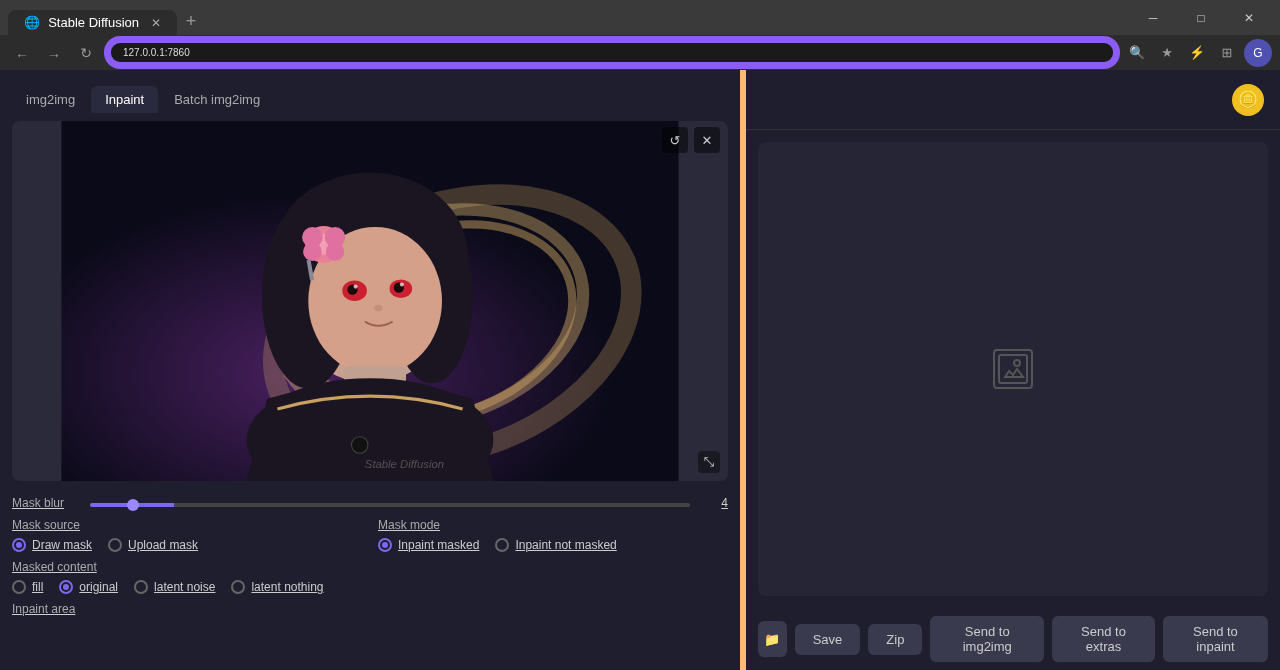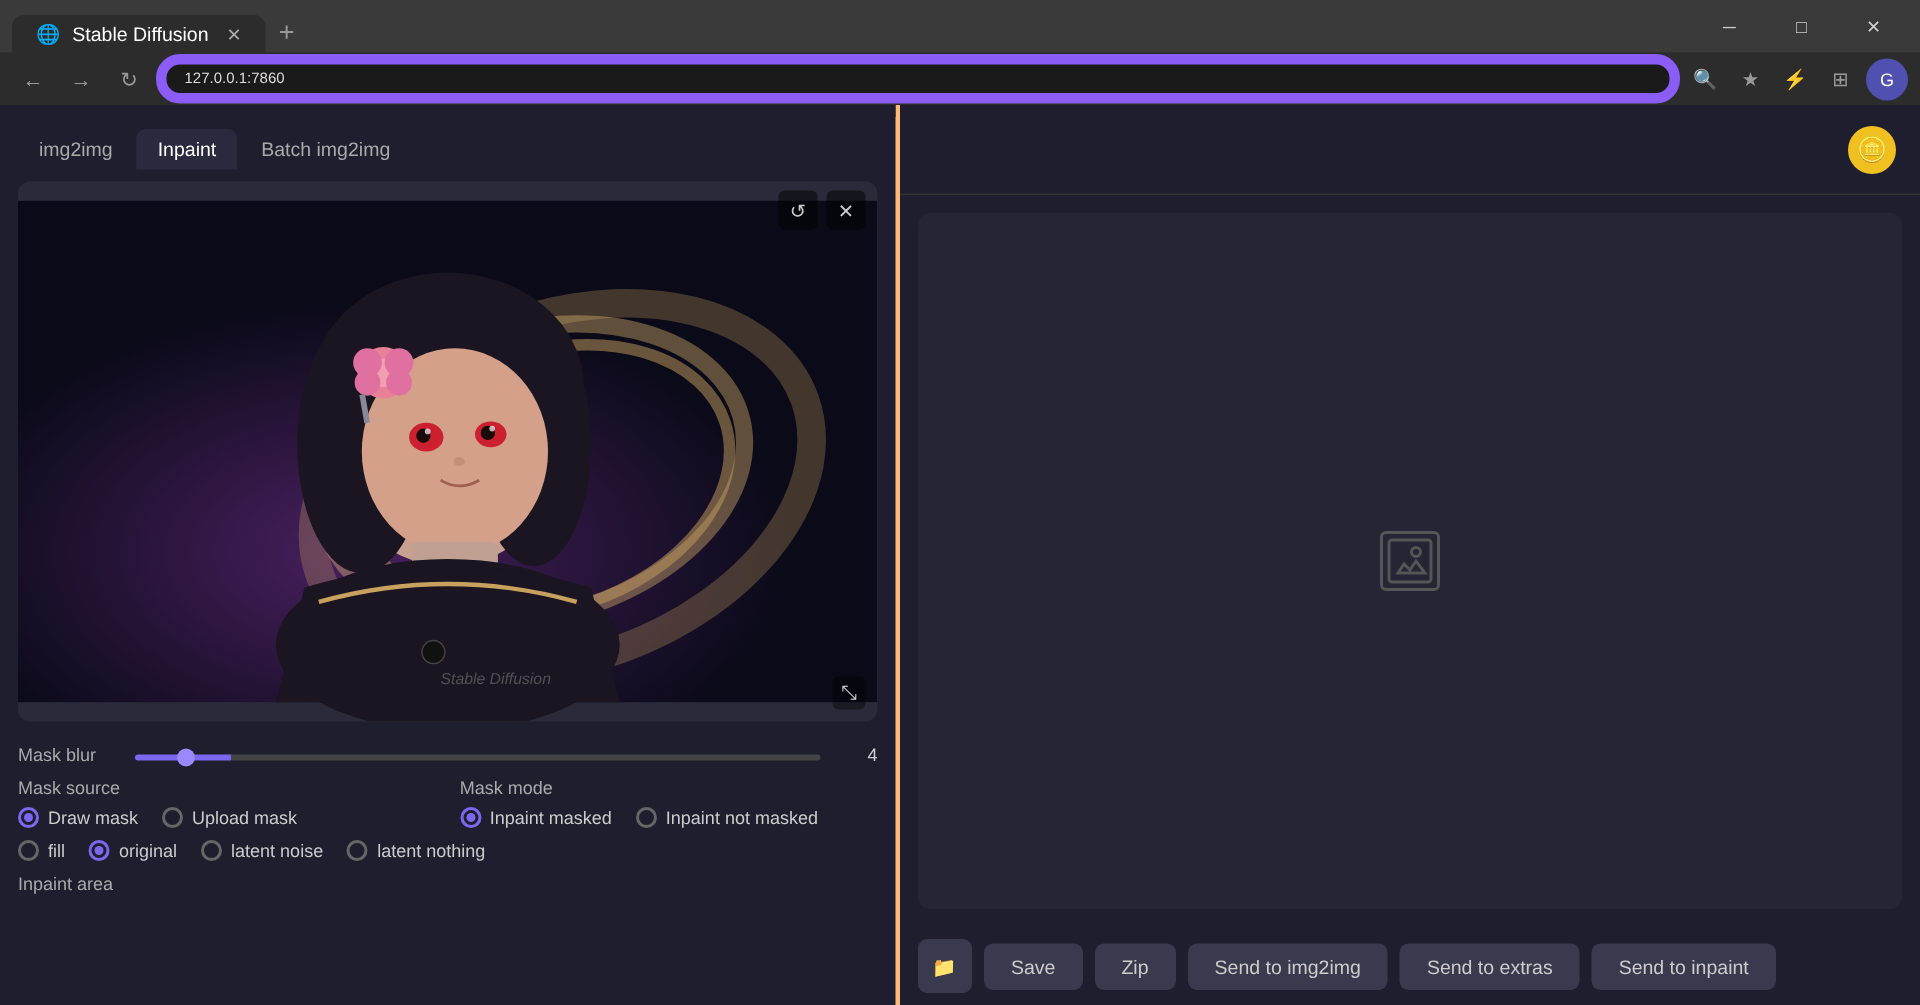--- a/index.html
+++ b/index.html
@@ -71,20 +71,21 @@
       display: flex;
       align-items: center;
       justify-content: center;
       cursor: pointer;
       color: #ccc;
     }
 
     
     .controls-area {
       padding: 6px 12px;
+      text-decoration: underline;
     }
 
     .slider-row {
       display: flex;
       align-items: center;
       gap: 8px;
       margin-bottom: 8px;
     }
     .slider-label {
       font-size: 12px;
@@ -322,25 +323,25 @@
       top: 70px;
       left: 0;
       right: 0;
       bottom: 0;
       background: #1a1a2e;
       display: flex;
     }
 
     
     .left-col {
-      width: 600px;
+      width: 746px;
       background: #1e1e2e;
       display: flex;
       flex-direction: column;
-      border-right: 3px solid #fdba74;
+      border-right: 6px solid #fdba74;
     }
 
     
     .right-col {
       flex: 1;
       background: #1e1e2e;
       display: flex;
       flex-direction: column;
     }
     .coin-icon {
@@ -526,20 +527,21 @@
             </div>
             <div class="radio-item">
               <div class="radio-circle"></div>
               <span class="radio-label">Inpaint not masked</span>
             </div>
           </div>
         </div>
       </div>
 
       <div>
+        <div class="section-label">Masked content</div>
         <div class="radio-row">
           <div class="radio-item">
             <div class="radio-circle"></div>
             <span class="radio-label">fill</span>
           </div>
           <div class="radio-item">
             <div class="radio-circle checked"></div>
             <span class="radio-label">original</span>
           </div>
           <div class="radio-item">

